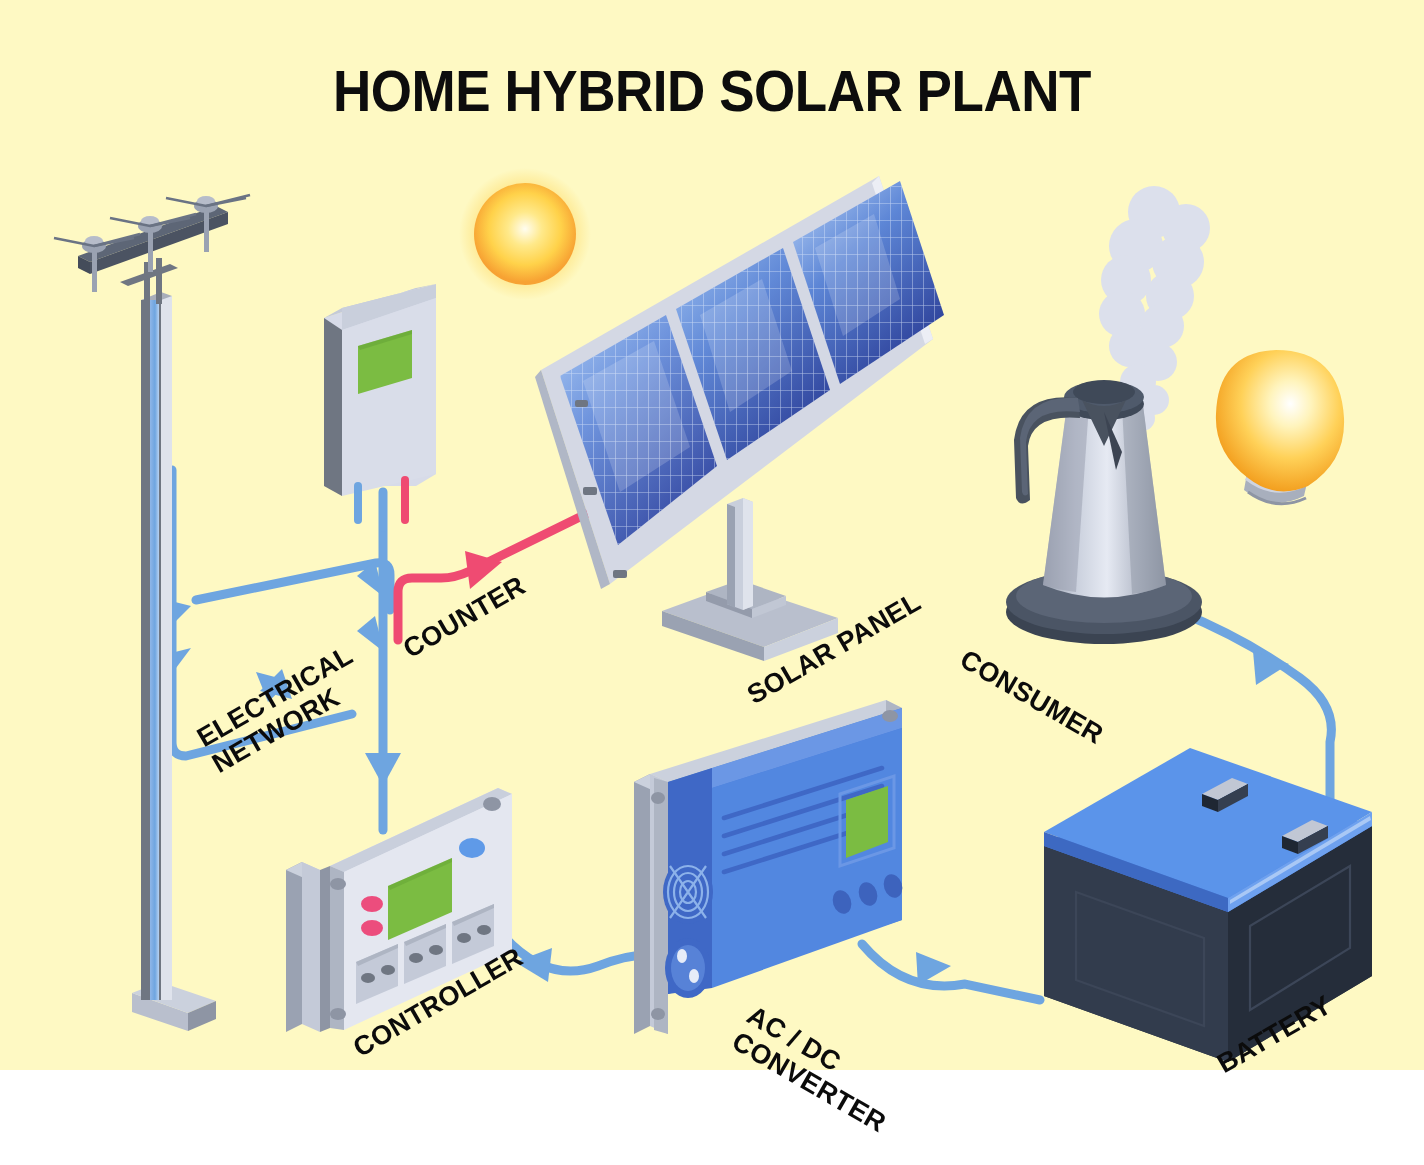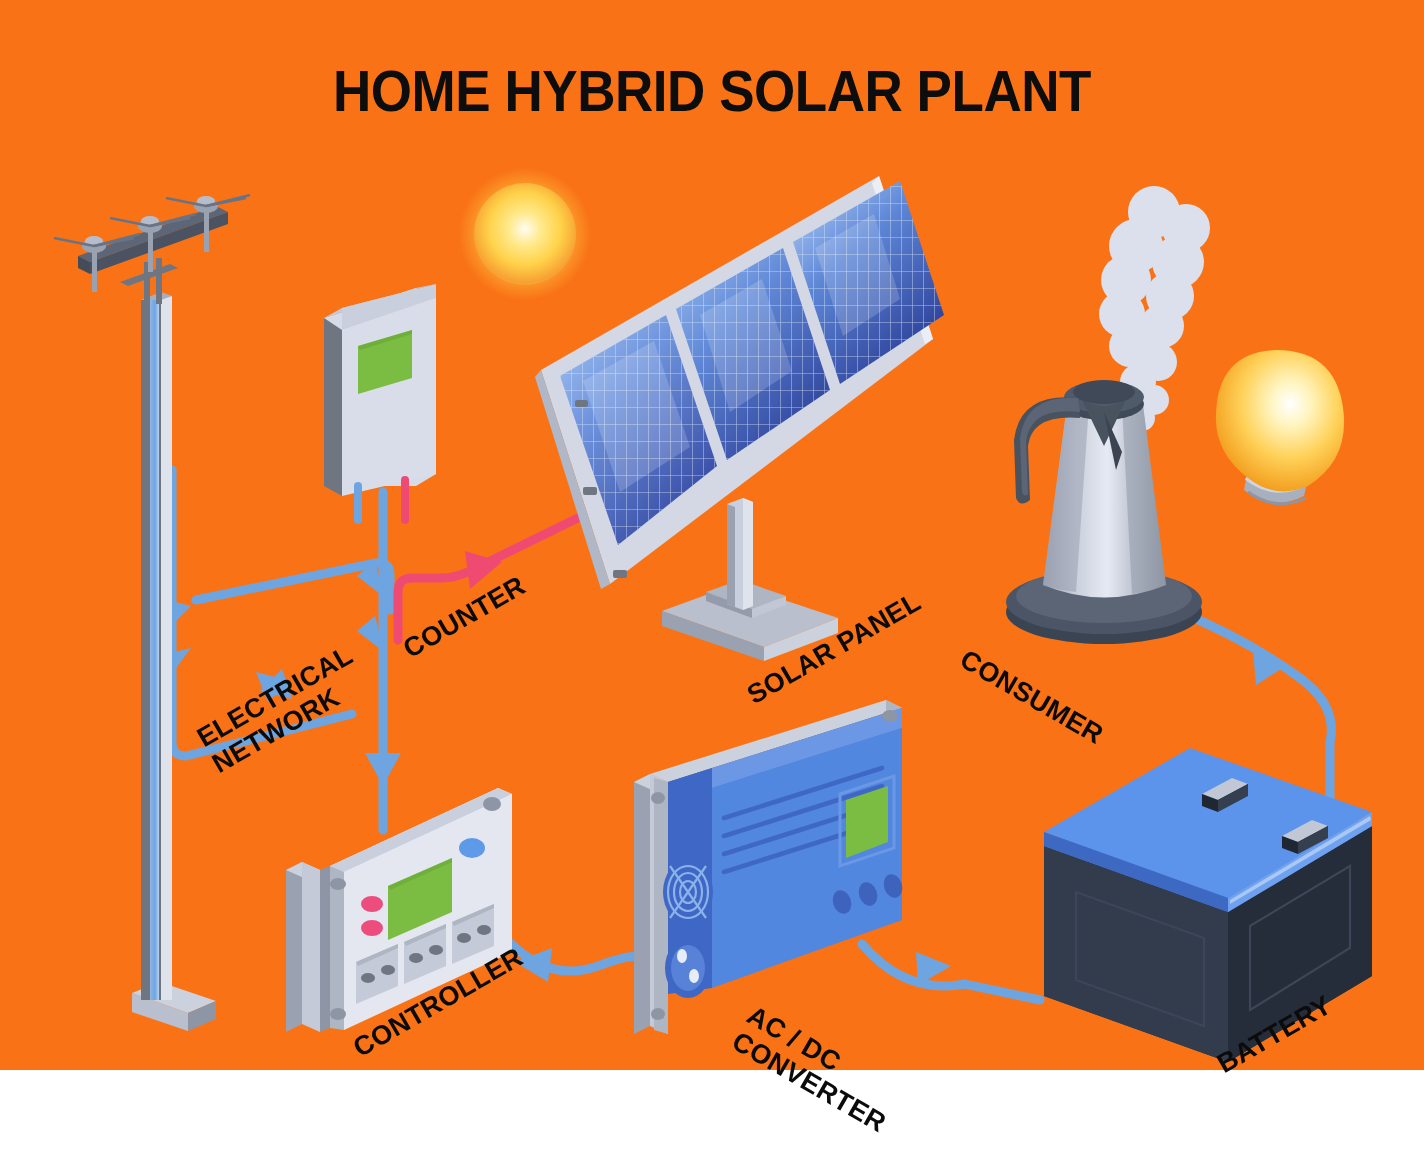--- a/index.html
+++ b/index.html
@@ -1,18 +1,18 @@
 <!DOCTYPE html>
 <html><head>
 <meta charset="utf-8">
 <style>
   html,body{margin:0;padding:0;background:#ffffff;}
   body{width:1424px;height:1165px;overflow:hidden;
        font-family:"Liberation Sans","DejaVu Sans",sans-serif;}
-  #stage{position:relative;width:1424px;height:1070px;background:#f97316;}
+  #stage{position:relative;width:1424px;height:1070px;background:#fef9c3;}
   #title{position:absolute;left:0;top:58px;width:1424px;text-align:center;
          font-size:57px;font-weight:bold;letter-spacing:-0.5px;color:#0d0d0d;
          font-family:"Liberation Sans","DejaVu Sans",sans-serif;
          transform:scaleX(0.93);}
   svg.scene{position:absolute;left:0;top:0;width:1424px;height:1165px;}
   .lbl{position:absolute;font-weight:bold;color:#0b0b0b;white-space:pre;
        font-size:27px;line-height:1.12;letter-spacing:0.3px;
        font-family:"Liberation Sans","DejaVu Sans",sans-serif;
        transform-origin:left top;}
   .lbl.r-up{transform:rotate(-30deg);}

